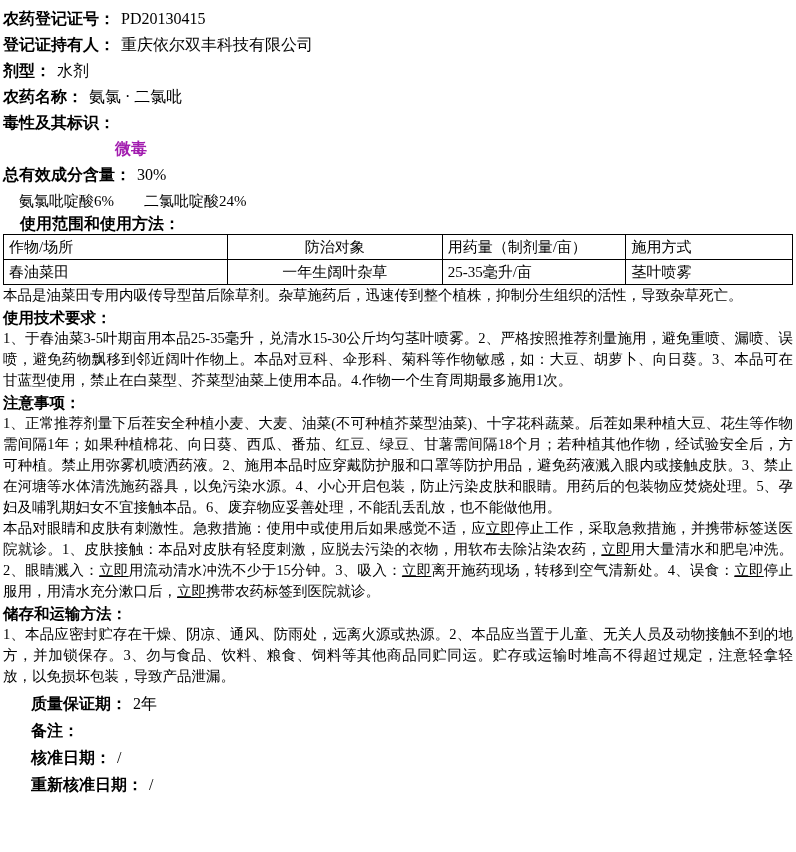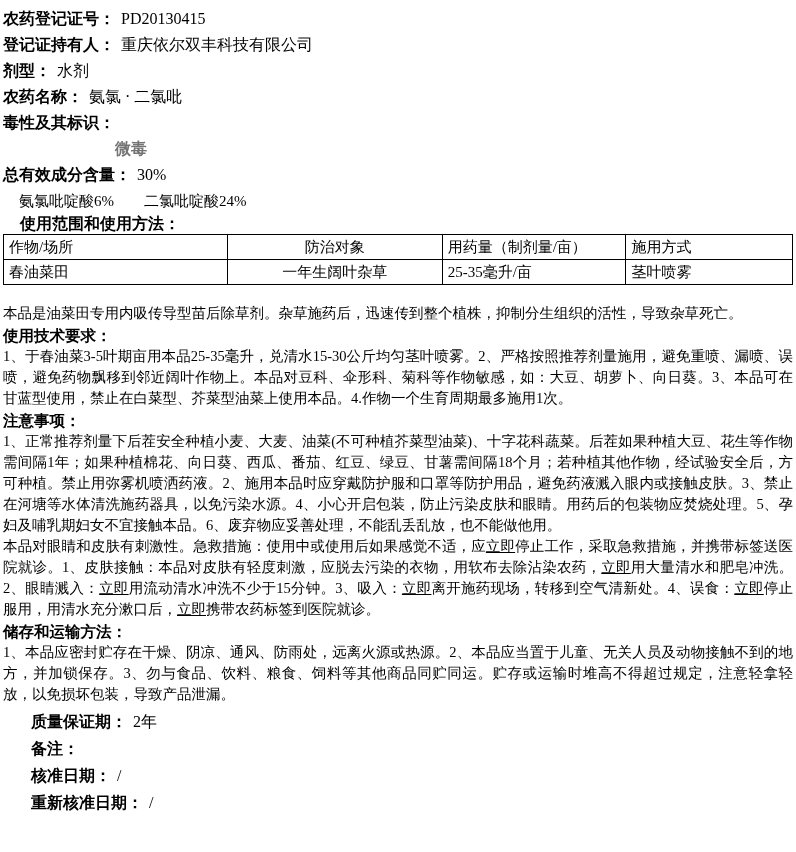--- a/index.html
+++ b/index.html
@@ -14,21 +14,21 @@
   .field { font-size:16px; line-height:26px; white-space:nowrap; }
   .field .lbl { font-weight:bold; }
   .field .val { margin-left:6px; }
   .tox-line { line-height:26px; }
   .tox-value { padding-left:112px; font-size:16px; font-weight:bold; color:#e60000; }
   .indent-line { font-size:15px; line-height:26px; padding-left:16px; }
   .indent-line .ing { margin-right:30px;text-align:center; }
 
   
   .tbl-title { font-size:16px; font-weight:bold; line-height:19px;margin-left:17px; }
-  table.usage { border-collapse:collapse; width:100%; table-layout:fixed; margin:1px 0 18px 0;padding-left:36px; }
+  table.usage { border-collapse:collapse; width:100%; table-layout:fixed; margin:1px 0 0 0;padding-left:36px; }
   table.usage td {
     border:1px solid #000; font-size:15px; height:25px;
     padding:1px 5px; vertical-align:middle; font-weight:normal;
   }
   .c1{width:28.4%;} .c2{width:27.2%;text-align:center;} .c3{width:23.3%;} .c4{width:21.1%;}
 
   
   .sec-title { font-size:15.5px; font-weight:bold; line-height:21px; margin-top:1px; }
   .para { font-size:14.5px; line-height:21px; text-align:justify; }
 
@@ -57,21 +57,21 @@
 
   <div class="field">
     <span class="lbl">农药名称：</span><span class="val">氨氯 · 二氯吡</span>
   </div>
 
   <div class="field">
     <span class="lbl">毒性及其标识：</span>
   </div>
 
   <div class="tox-line">
-    <span class="tox-value" style="color: #737373;">微毒</span>
+    <span class="tox-value" style="color: #a21caf;">微毒</span>
   </div>
 
   <div class="field">
     <span class="lbl">总有效成分含量：</span><span class="val">30%</span>
   </div>
 
 
   <div class="indent-line">
     <span class="ing">氨氯吡啶酸6%</span><span>二氯吡啶酸24%</span>
   </div>

